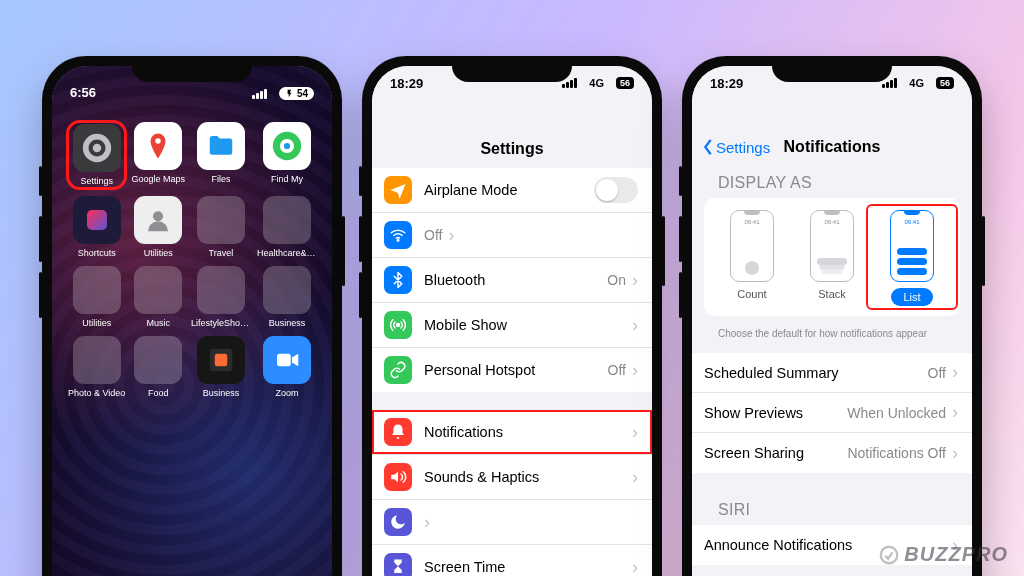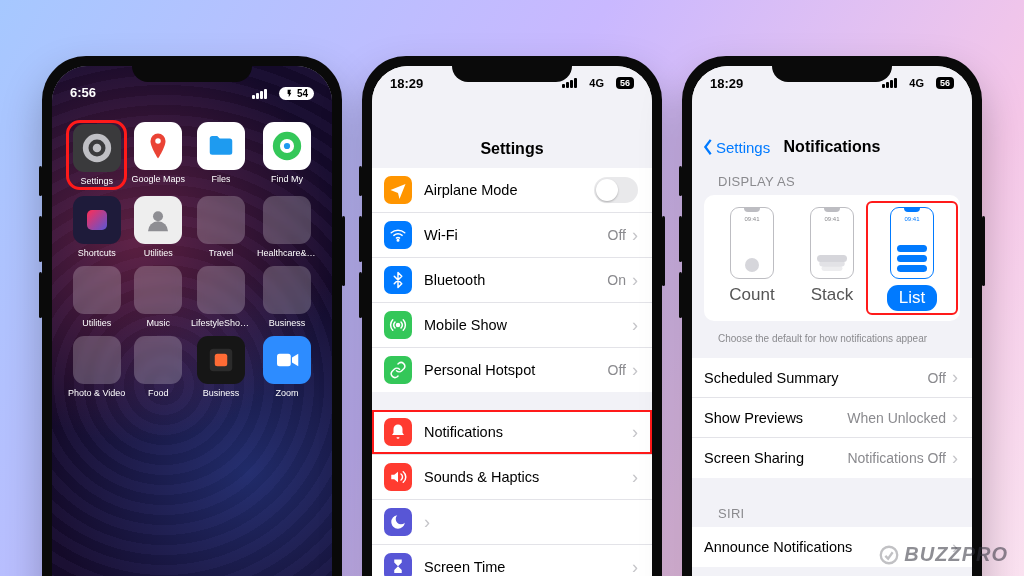--- a/index.html
+++ b/index.html
@@ -47,36 +47,36 @@
   .group { background:#fff; margin:0 0 18px 0; }
   .row { display:flex; align-items:center; padding:8px 14px 8px 12px; min-height:40px; border-bottom:0.5px solid #e3e3e8; font-size:14.5px; position:relative; }
   .row:last-child { border-bottom:none; }
   .row .ric { width:28px; height:28px; border-radius:7px; flex-shrink:0; margin-right:12px; display:flex; align-items:center; justify-content:center; color:#fff; }
   .row .title { flex:1; color:#000; }
   .row .val { color:#8a8a8e; font-size:14px; margin-right:6px; }
   .chev { color:#c5c5c9; font-size:18px; font-weight:300; }
   .switch-off { width:44px; height:26px; border-radius:13px; background:#e9e9eb; position:relative; }
   .switch-off::after { content:""; position:absolute; left:2px; top:2px; width:22px; height:22px; background:#fff; border-radius:50%; box-shadow:0 1px 2px rgba(0,0,0,.25); }
   .row-hl { box-shadow: inset 0 0 0 2px #ff1a1a; }
-  .sect-label { font-size:13px; color:#8a8a8e; padding:10px 26px 6px; text-transform:uppercase; letter-spacing:.3px; }
+  .sect-label { font-size:16px; color:#8a8a8e; padding:10px 26px 6px; text-transform:uppercase; letter-spacing:.3px; }
   .footnote { font-size:10px; color:#8a8a8e; padding:6px 26px 0; }
 
   
   .disp-row { background:#fff; margin:0 12px 6px; border-radius:10px; padding:12px 8px 10px; display:flex; justify-content:space-around; }
   .disp-opt { display:flex; flex-direction:column; align-items:center; gap:6px; width:80px; position:relative; }
   .mini-phone { width:44px; height:72px; border:1.5px solid #bdbdc2; border-radius:9px; position:relative; background:#fff; overflow:hidden; }
   .mini-phone.sel { border-color:#007aff; }
   .mini-phone .mnotch { position:absolute; top:0; left:50%; transform:translateX(-50%); width:16px; height:4px; background:#bdbdc2; border-radius:0 0 4px 4px; }
   .mini-phone.sel .mnotch { background:#007aff; }
   .mini-time { font-size:6px; text-align:center; margin-top:8px; color:#8a8a8e; }
   .mini-phone.sel .mini-time { color:#007aff; }
   .mini-ct { position:absolute; bottom:6px; left:6px; right:6px; display:flex; flex-direction:column; gap:3px; }
   .mini-ct i { display:block; height:7px; border-radius:3.5px; background:#d6d6db; }
   .mini-phone.sel .mini-ct i { background:#007aff; }
-  .opt-lbl { font-size:17px; color:#555; }
+  .opt-lbl { font-size:11px; color:#555; }
   .opt-lbl.pill { background:#007aff; color:#fff; padding:3px 12px; border-radius:11px; font-weight:500; }
   .opt-hl { position:absolute; inset:-6px -6px -4px -6px; border:2px solid #ff1a1a; border-radius:6px; pointer-events:none; }
 
   
   .c-orange{background:#ff9500;} .c-blue{background:#007aff;} .c-green{background:#34c759;}
   .c-red{background:#ff3b30;} .c-indigo{background:#5856d6;}
 
   
   .wm { position:absolute; right:16px; bottom:10px; font-size:20px; font-weight:800; letter-spacing:1px; color:rgba(50,50,60,.55); font-style:italic; display:flex; align-items:center; gap:4px; }
   .wm svg { width:22px; height:22px; opacity:.55; }
@@ -341,21 +341,20 @@
           </div>
           <div class="row">
     <span class="ric c-blue">
               <svg width="18" height="18" viewBox="0 0 24 24" fill="none" stroke="currentColor" stroke-width="2" stroke-linecap="round" stroke-linejoin="round">
                 <path d="M3 9a14 14 0 0118 0"></path>
                 <path d="M6.5 12.5a9 9 0 0111 0"></path>
                 <path d="M10 16a4 4 0 014 0"></path>
                 <circle cx="12" cy="19" r="1" fill="currentColor"></circle>
               </svg>
             </span>
-    <span class="title">Wi-Fi</span>
     <span class="val">Off</span>
             <span class="chev">›</span>
           </div>
           <div class="row">
     <span class="ric c-blue">
               <svg width="18" height="18" viewBox="0 0 24 24" fill="none" stroke="currentColor" stroke-width="2" stroke-linecap="round" stroke-linejoin="round">
                 <path d="M7 7l10 10-5 5V2l5 5L7 17"></path>
               </svg>
             </span>
     <span class="title">Bluetooth</span>

